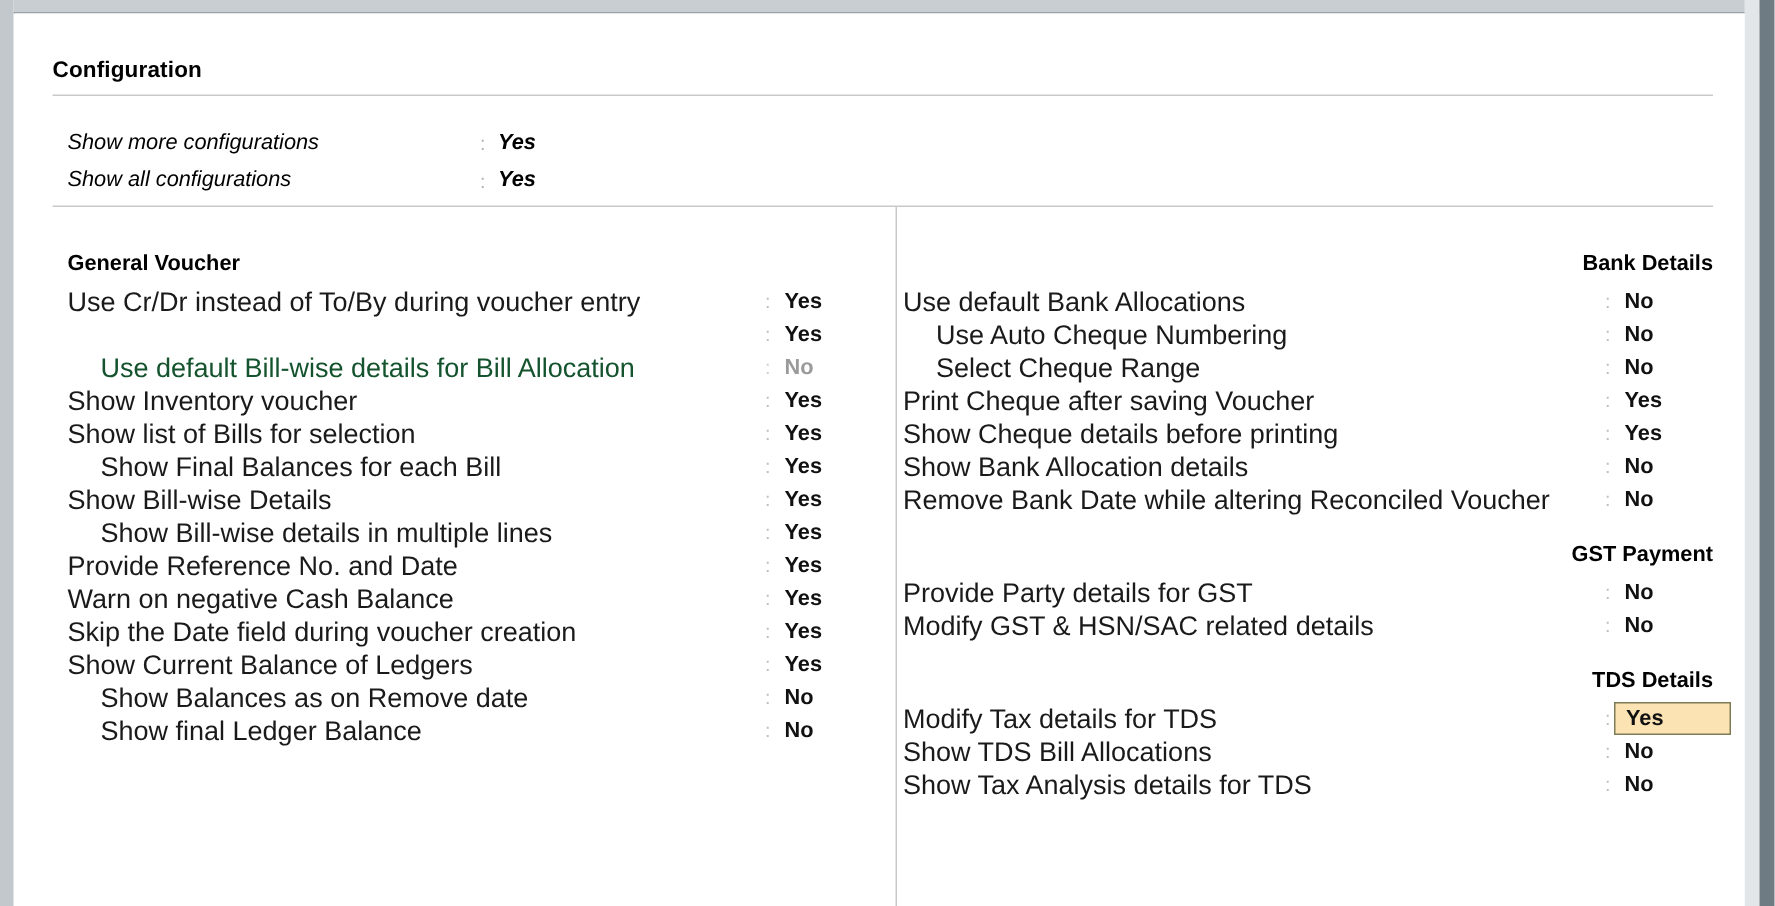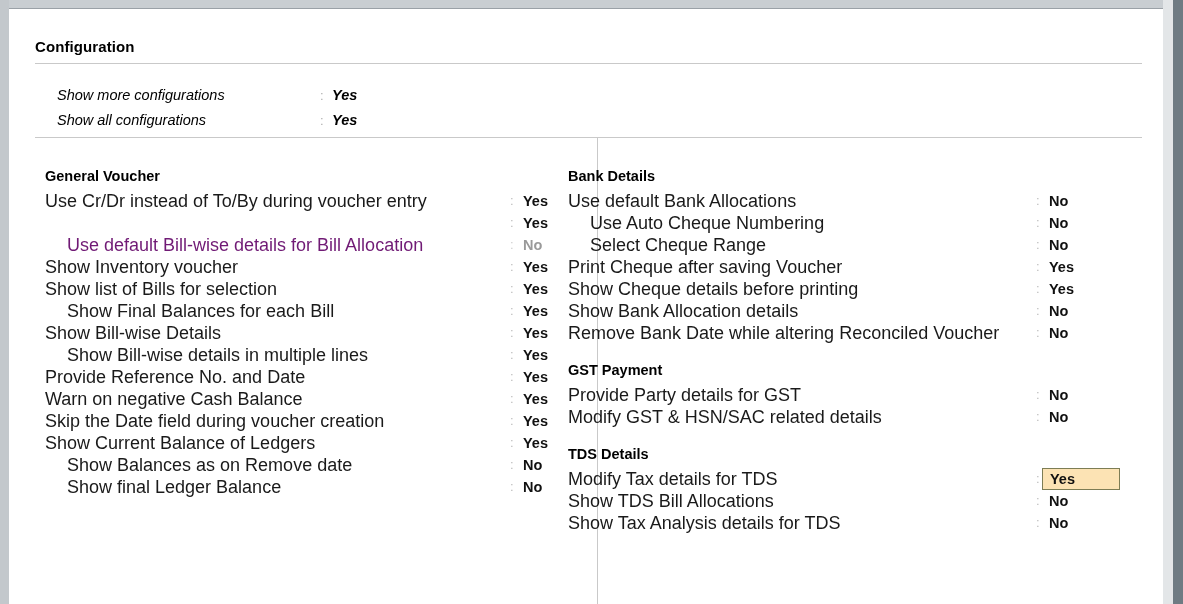--- a/index.html
+++ b/index.html
@@ -104,21 +104,20 @@
     line-height: 25px;
   }
   .top-row .label {
     position: absolute;
     left: 10px;
     top: 0;
     font-size: 14.5px;
     font-style: italic;
     color: #000000;
     white-space: nowrap;
-    margin-left: 12px;
   }
   .top-row .colon {
     position: absolute;
     left: 285px;
     top: 0;
     font-size: 13px;
     color: #b0b0b0;
   }
   .top-row .value {
     position: absolute;
@@ -138,21 +137,21 @@
     width: 1px;
     height: 466px;
     background: #c9c9c9;
   }
 
   .col {
     position: absolute;
     top: 155px;
   }
   .col-left  { left: 25px;  width: 545px; }
-  .col-right { left: 548px; width: 550px; }
+  .col-right { left: 582px; width: 550px; text-align: right; }
 
   .section-head {
     font-size: 14.5px;
     font-weight: bold;
     color: #000000;
     height: 26px;
     line-height: 24px;
     padding-left: 10px;
   }
   .section-head.spaced { margin-top: 14px; }
@@ -164,21 +163,21 @@
     white-space: nowrap;
   }
   .row .label {
     position: absolute;
     top: 0;
     left: 10px;
     font-size: 18px;
     color: #1a1a1a;
   }
   .row.indent .label  { left: 32px; }
-  .row.disabled .label { color: #701a75; text-align: center; }
+  .row.disabled .label { color: #14532d; text-align: center; }
 
   .row .colon {
     position: absolute;
     top: 0;
     font-size: 13px;
     color: #bdbdbd;
   }
   .row .value {
     position: absolute;
     top: 0;

